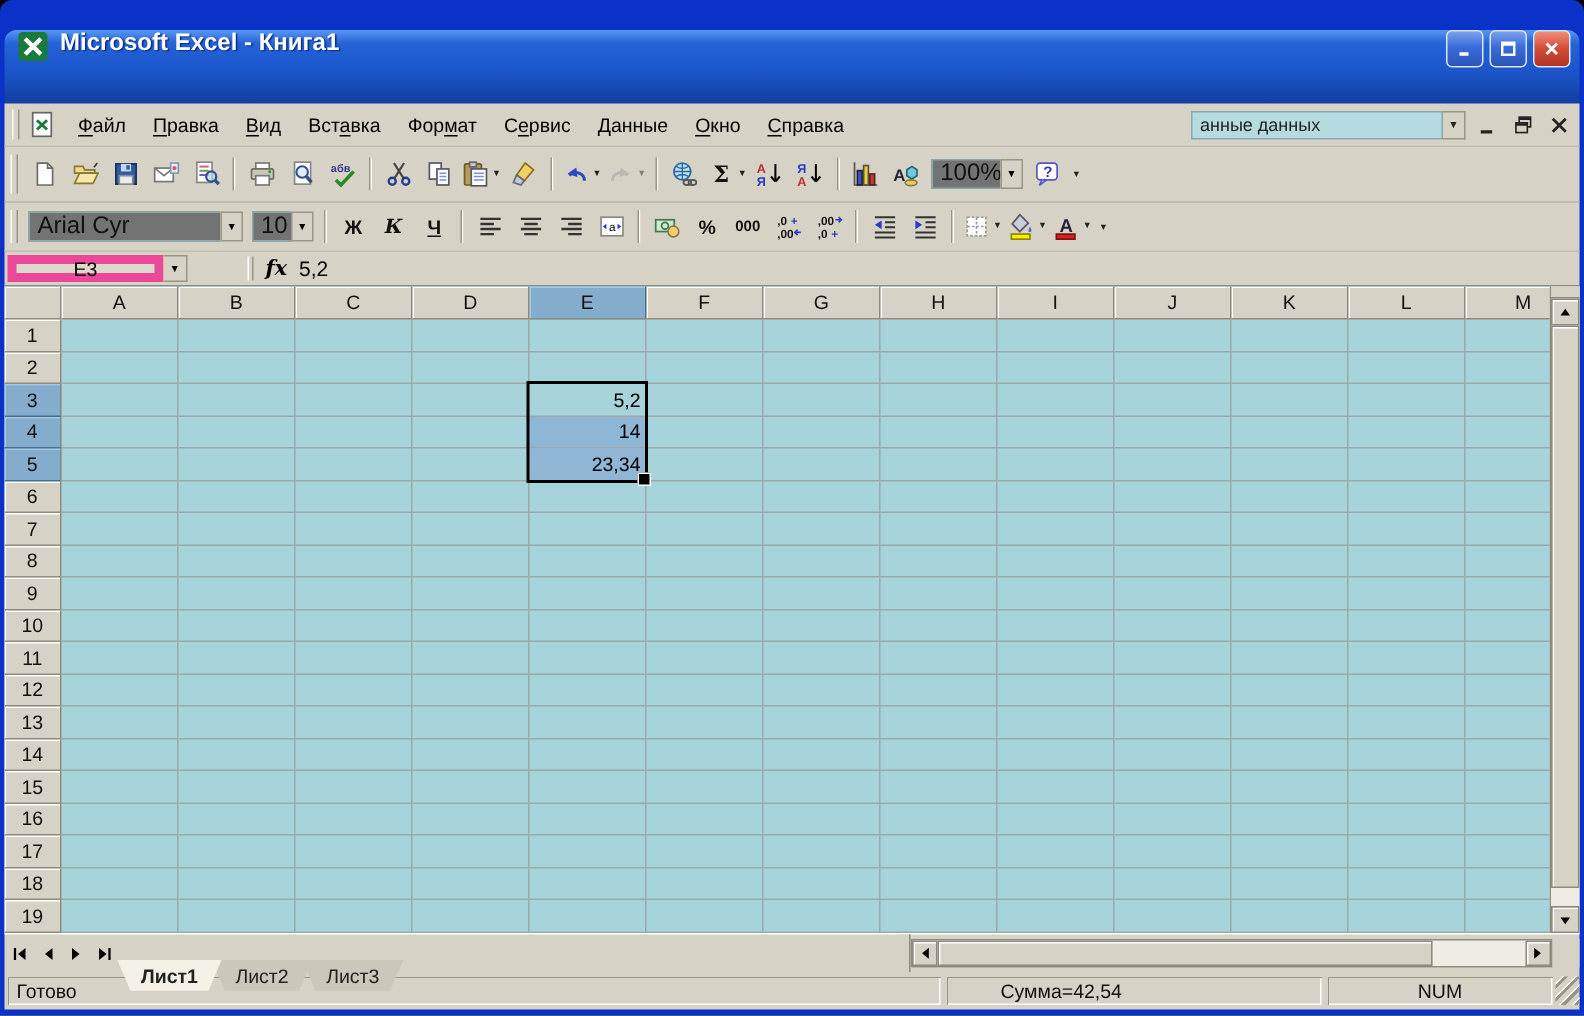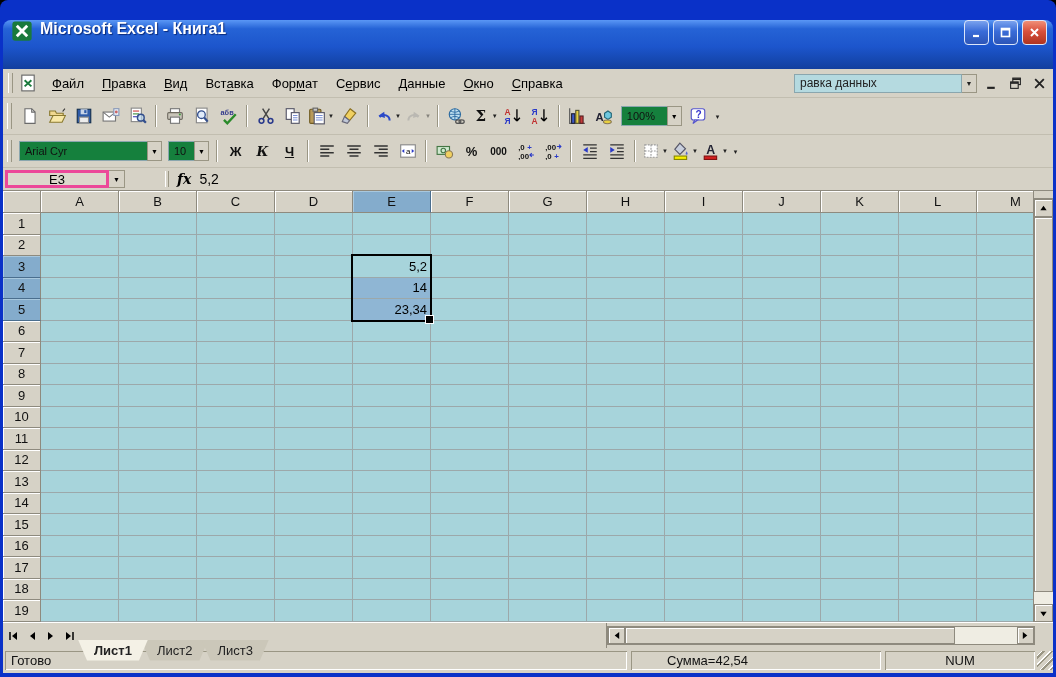--- a/index.html
+++ b/index.html
@@ -41,30 +41,30 @@
   .toolbar.fmt{height:32px;flex:0 0 32px;}
   .tbtn{height:25px;min-width:25px;display:flex;align-items:center;justify-content:center;margin:0 1px;
         border:1px solid transparent;box-sizing:border-box;}
   .tbtn .ic{width:18px;height:18px;display:flex;align-items:center;justify-content:center;}
   .tbtn .ic svg{width:18px;height:18px;}
   .tbtn .dd{font-size:6px;margin-left:2px;color:#222;}
   .tbtn.disabled{opacity:.45;}
   .tsep{width:1px;height:22px;background:#9a9684;border-right:1px solid #fff;margin:0 4px;}
   .gtxt{font-weight:bold;font-size:13px;color:#111;}
   .combo{display:flex;align-items:stretch;margin:0 3px;height:20px;}
-  .combo .val{background:#15803d;border:1px solid #8aa6ae;border-right:none;font-size:11px;color:#111;
+  .combo .val{background:#737373;border:1px solid #8aa6ae;border-right:none;font-size:16px;color:#111;
               display:flex;align-items:center;padding:4px 5px;box-sizing:border-box;}
   .combo .cdd{width:15px;background:#D6D2C6;border:1px solid #9a9684;display:flex;align-items:center;
               justify-content:center;font-size:7px;box-sizing:border-box;}
   .chevron{margin-left:4px;display:flex;flex-direction:column;align-items:center;font-size:7px;color:#222;line-height:5px;}
 
   
   .formulabar{height:22px;flex:0 0 22px;background:#D6D2C6;display:flex;align-items:center;
               border-bottom:1px solid #8e8a7e;padding:0 2px;font-size:13px;}
-  .namebox{width:104px;height:18px;background:#DCD8CC;border:3px solid #ec4899;display:flex;align-items:center;
+  .namebox{width:104px;height:18px;background:#DCD8CC;border:6px solid #ec4899;display:flex;align-items:center;
            justify-content:center;font-size:13px;box-sizing:border-box;}
   .nb-dd{width:16px;height:18px;background:#D6D2C6;border:1px solid #9a9684;border-left:none;display:flex;
          align-items:center;justify-content:center;font-size:7px;box-sizing:border-box;}
   .fb-ridge{width:2px;height:16px;margin:0 8px 0 40px;border-left:1px solid #fff;border-right:1px solid #9a9684;}
   .fx{font-family:"DejaVu Serif",serif;font-style:italic;font-weight:bold;font-size:14px;margin-right:8px;}
   .fb-value{flex:1;font-size:14px;color:#000;}
 
   
   .gridregion{flex:1;display:flex;min-height:0;background:#A7D4DB;}
   .gridbody{width:1030px;flex:0 0 1030px;position:relative;overflow:hidden;background:#A7D4DB;}
@@ -168,21 +168,21 @@
         <span class="menu-item"><u>П</u>равка</span>
         <span class="menu-item"><u>В</u>ид</span>
         <span class="menu-item">Вст<u>а</u>вка</span>
         <span class="menu-item">Фор<u>м</u>ат</span>
         <span class="menu-item">С<u>е</u>рвис</span>
         <span class="menu-item"><u>Д</u>анные</span>
         <span class="menu-item"><u>О</u>кно</span>
         <span class="menu-item"><u>С</u>правка</span>
       </span>
     <span class="spacer"></span>
-    <span class="question-box">равка данных</span>
+    <span class="question-box">анные данных</span>
     <span class="qb-dd">▼</span>
     <span class="mdi-btn">
       <svg viewBox="0 0 12 12">
           <path d="M2 10h7" stroke="#222" stroke-width="2"></path>
         </svg>
     </span>
     <span class="mdi-btn">
       <svg viewBox="0 0 12 12">
           <rect x="3.5" y="1" width="7" height="6" fill="#D6D2C6" stroke="#222"></rect>
           <path d="M3.5 2h7" stroke="#222" stroke-width="1.6"></path>

